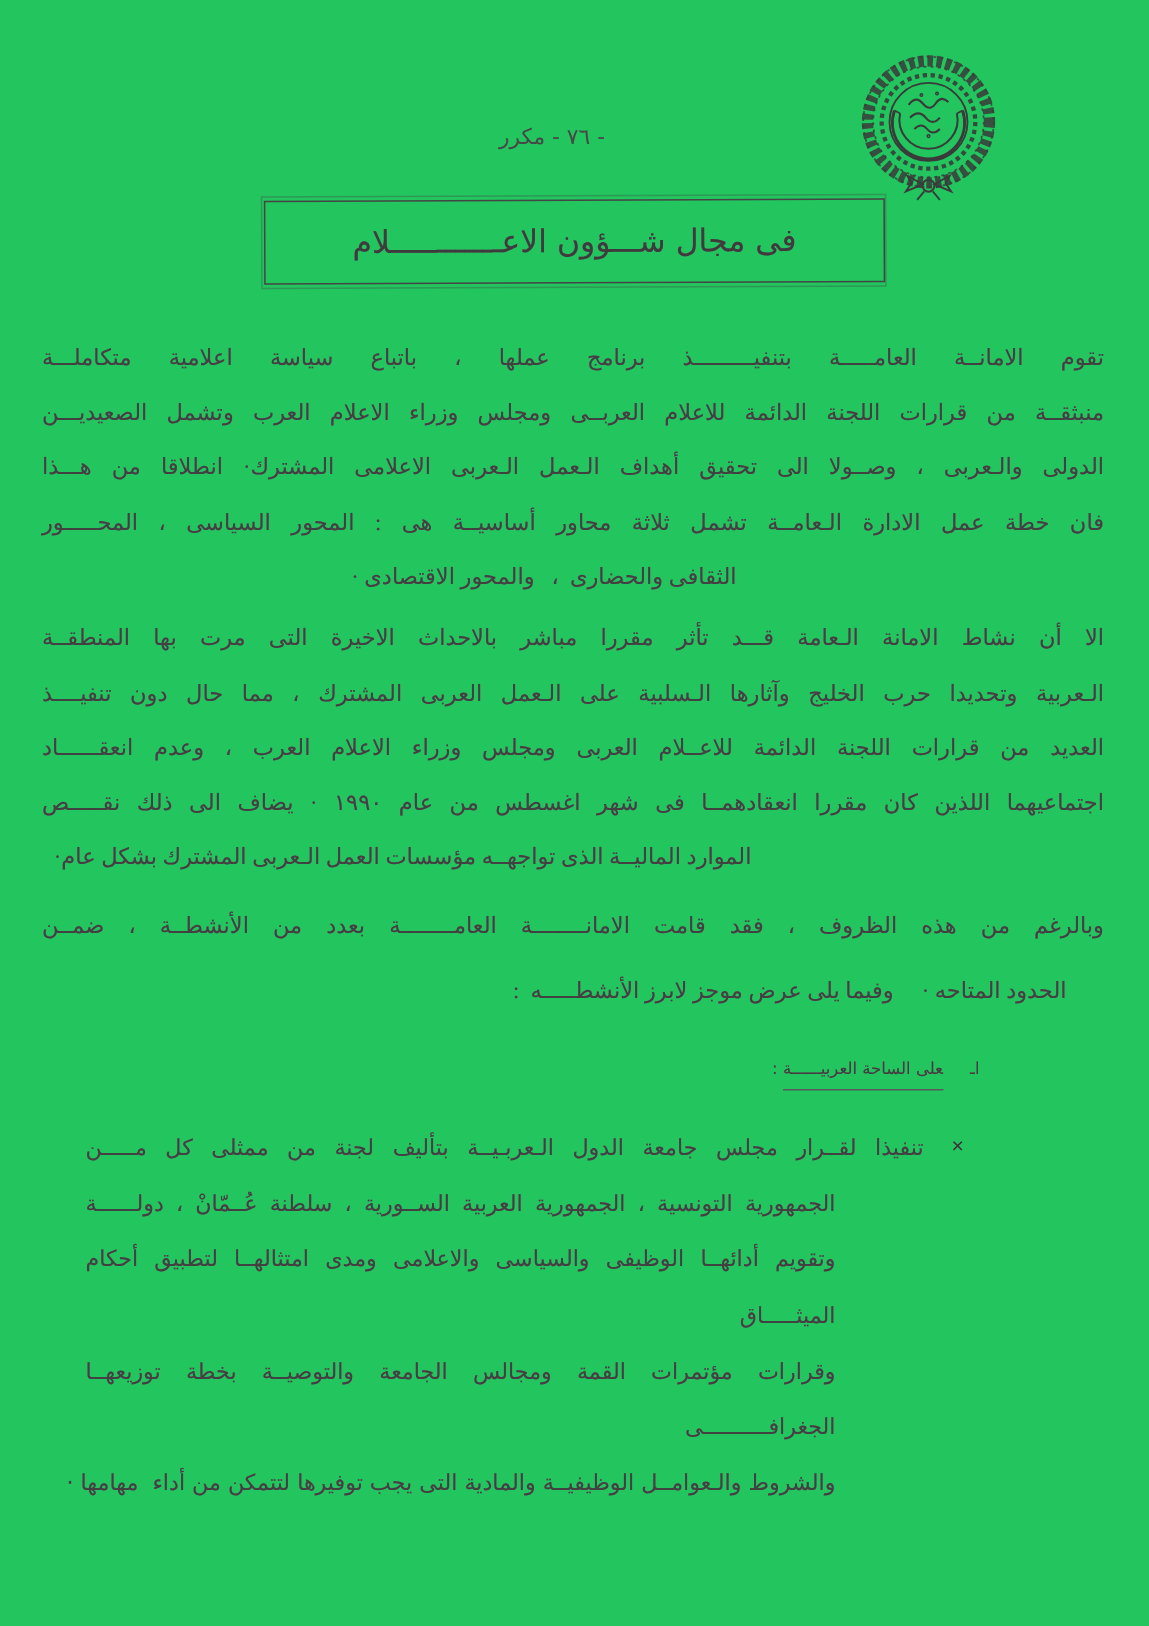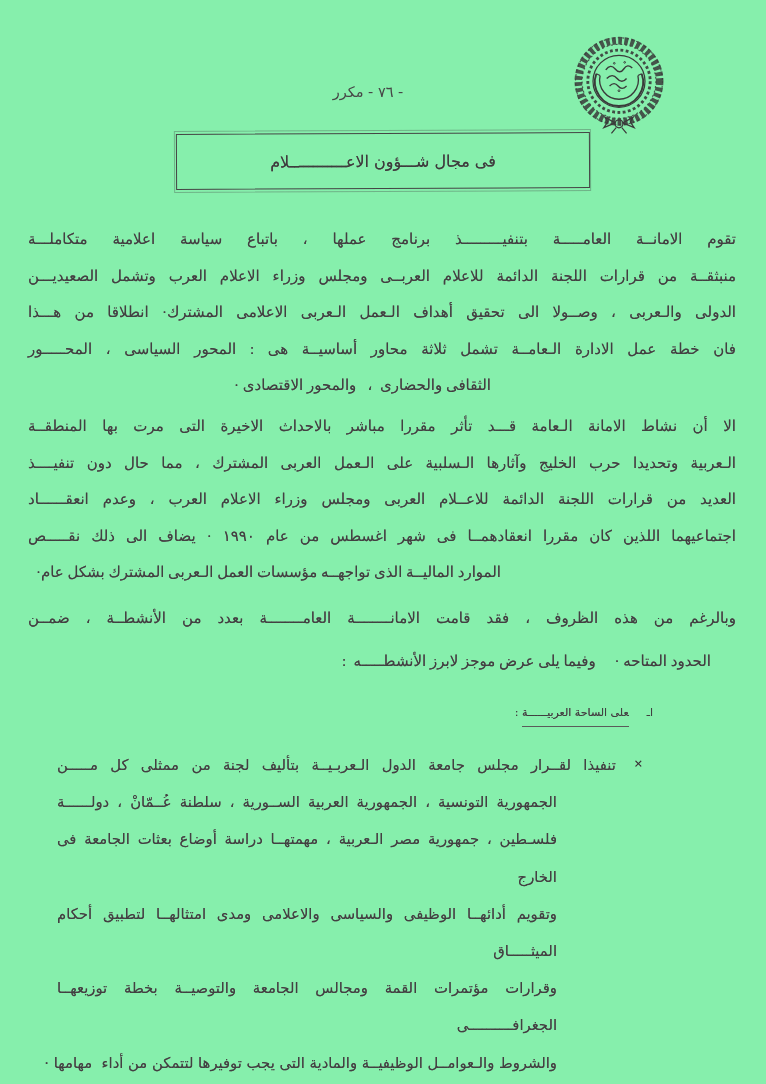--- a/index.html
+++ b/index.html
@@ -1,20 +1,20 @@
 <!DOCTYPE html>
 <html lang="ar"><head>
 <meta charset="utf-8">
 <style>
   html,body{margin:0;padding:0;background:#e8e8e8;}
   .page{
     position:relative;
     width:766px;height:1084px;
     margin:0 auto;
-    background:#86efac;
+    background:#22c55e;
     overflow:hidden;
     font-family:"DejaVu Sans", sans-serif;
     color:#3e3e3e;
   }
   
   .emblem{position:absolute;left:562px;top:34px;width:114px;height:104px;}
   .page-number{
     position:absolute;left:288px;top:84px;width:160px;
     direction:rtl;text-align:center;
     font-size:14.5px;color:#474747;letter-spacing:1px;
@@ -23,21 +23,21 @@
     position:absolute;left:176px;top:133px;width:412px;height:54px;
     border:1.6px solid #454545;
     transform:rotate(-0.25deg);
     display:flex;align-items:center;justify-content:center;
   }
   .title-box::after{
     content:"";position:absolute;inset:-4px -2px -4px -3px;
     border:1px solid rgba(70,70,70,.35);pointer-events:none;
   }
   .title-text{
-    direction:rtl;font-size:16px;color:#3c3c3c;
+    direction:rtl;font-size:21px;color:#3c3c3c;
     text-shadow:0 0 .4px #6a6a6a;
   }
   
   .para{
     position:absolute;right:30px;width:708px;
     direction:rtl;font-size:15px;color:#414141;
     line-height:36.6px;
     text-shadow:0 0 .35px #707070;
     font-family:Liberation Serif, serif;
   }
@@ -133,19 +133,18 @@
 
   <div class="section-heading">
     <span class="marker">اـ</span><span class="underlined">على الساحة العربيــــــة</span><span> :</span>
   </div>
 
   <div class="bullet-block">
     <div class="line b1">
       <span class="bullet-mark">×</span><span>تنفيذا  لقــرار  مجلس جامعة الدول الـعربـيــة بتأليف   لجنة من ممثلى كل  مـــــن</span>
     </div>
     <div class="line">الجمهورية التونسية ،   الجمهورية العربية الســورية ،   سلطنة  عُــمّانْ  ،   دولــــــة</div>
-    <div class="line">فلسـطين  ،   جمهورية مصر الـعربية  ،    مهمتهــا  دراسة أوضاع بعثات الجامعة فى الخارج</div>
     <div class="line">وتقويم  أدائهــا  الوظيفى والسياسى والاعلامى ومدى امتثالهــا  لتطبيق أحكام الميثـــــاق</div>
     <div class="line">وقرارات  مؤتمرات القمة ومجالس الجامعة والتوصيــة بخطة توزيعهــا  الجغرافــــــــــى</div>
     <div class="line nat">والشروط والـعوامــل الوظيفيــة والمادية التى يجب توفيرها لتتمكن من أداء  مهامها ·</div>
   </div>
 
 </div>
 
 </body></html>

